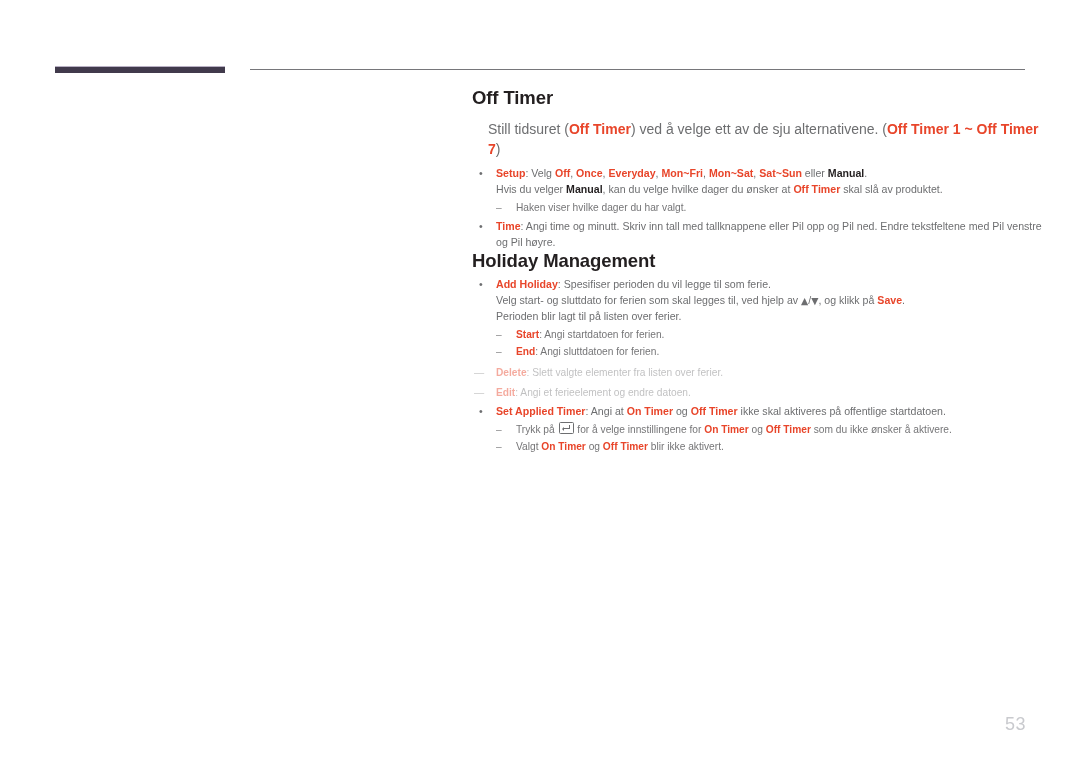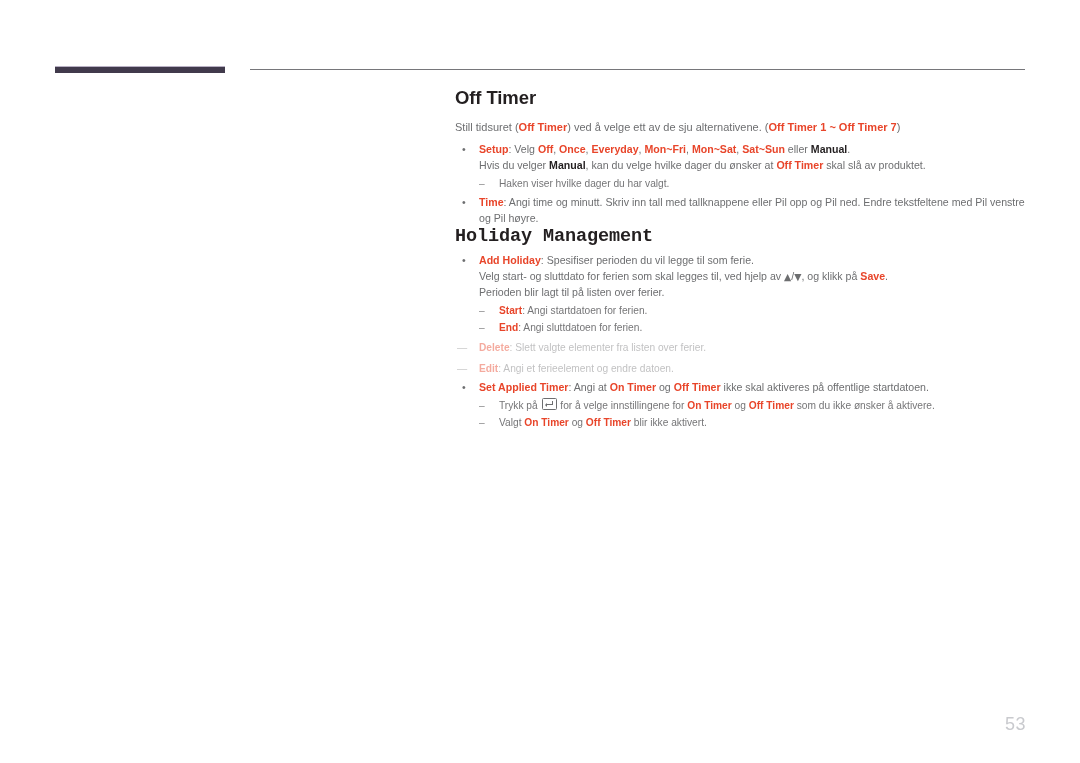--- a/index.html
+++ b/index.html
@@ -39,41 +39,41 @@
     left: 250px;
     top: 69px;
     width: 775px;
     height: 1px;
     background: #76767a;
   }
 
   
   .content {
     position: absolute;
-    left: 455px;
+    left: 472px;
     top: 88px;
     width: 572px;
   }
 
   h1.section-title {
     font-size: 18.5px;
     font-weight: bold;
     color: #231f20;
     margin: 0;
     padding: 0;
     letter-spacing: -0.1px;
     line-height: 1.1;
   }
   .title-off-timer { margin-top: 12px; }
-  .title-holiday   { margin-top: 50px; font-family: Liberation Mono, monospace; }
+  .title-holiday   { margin-top: 50px; }
 
   p.intro {
-    font-size: 11px;
+    font-size: 14px;
     line-height: 1.42;
-    margin: 12px 0 0 0;
+    margin: 12px 0 0 16px;
     color: #6d6e70;
   }
 
   
   ul.lv1 {
     list-style: none;
     margin: 6px 0 0 0;
     padding: 0;
   }
   ul.lv1 > li {

